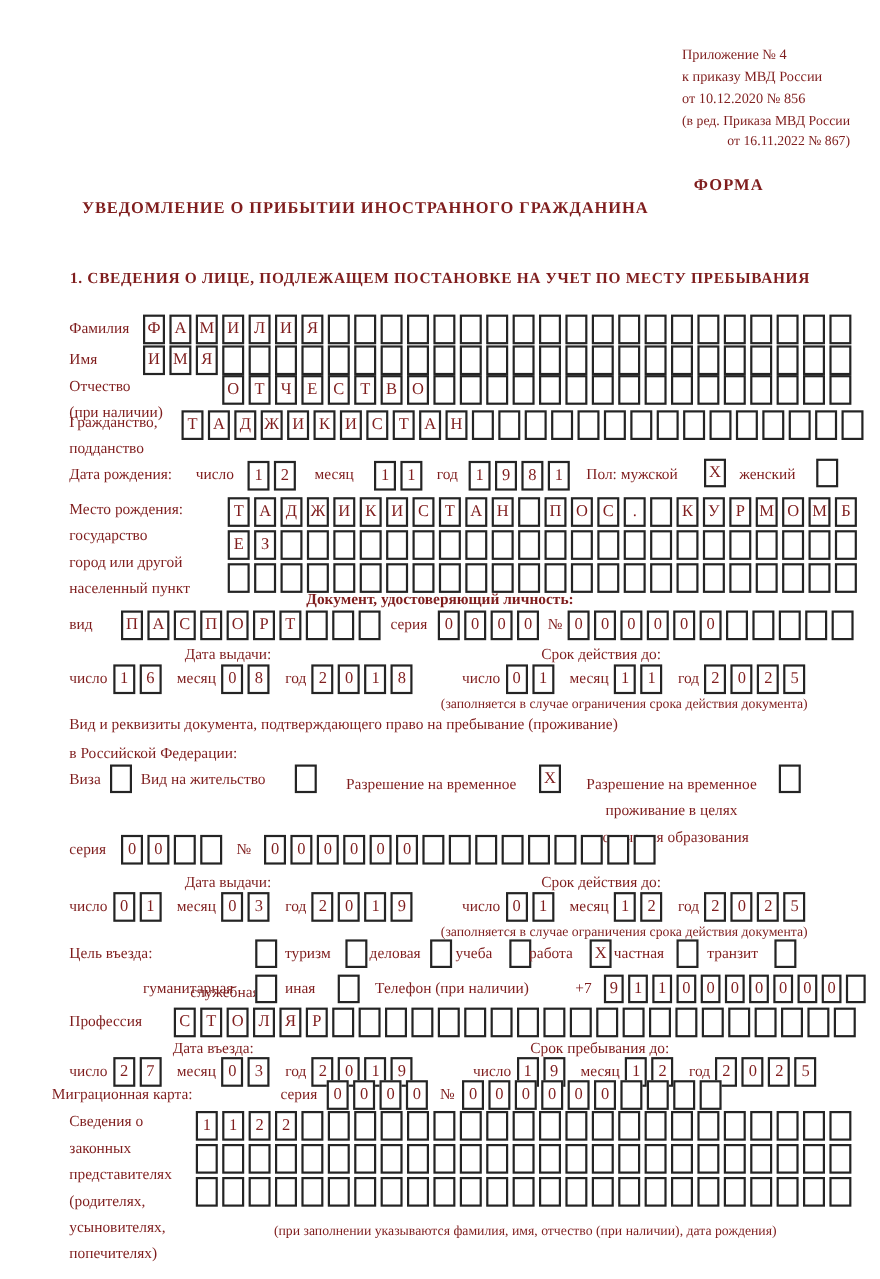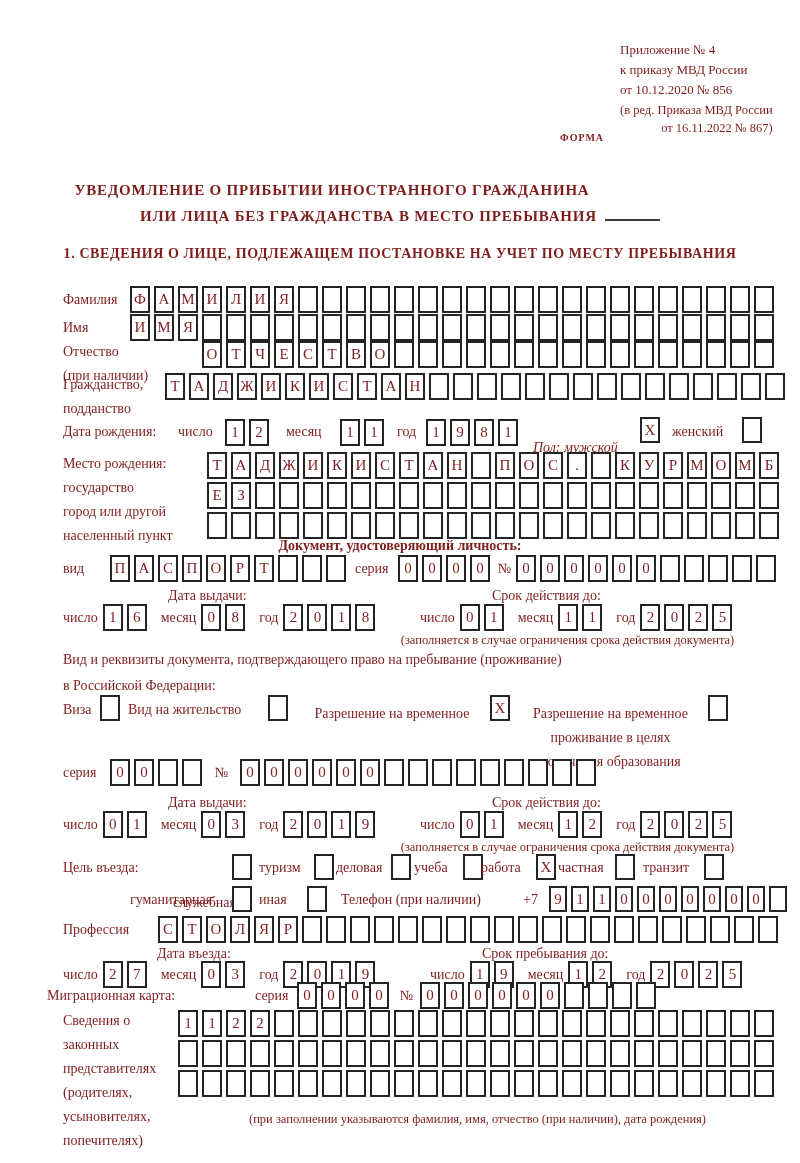--- a/index.html
+++ b/index.html
@@ -32,26 +32,23 @@
 
   <div class="hdr" style="top:40px;">
     <div>Приложение № 4</div>
     <div>к приказу МВД России</div>
     <div>от 10.12.2020 № 856</div>
   </div>
   <div class="hdr2" style="top:101px;text-align:right;">
     <div>(в ред. Приказа МВД России</div>
     <div>от 16.11.2022 № 867)</div>
   </div>
-  <div class="t b" style="top:132px;left:560px;width:205px;text-align:left;font-size:10px;letter-spacing:1px;">ФОРМА</div>
+  <div class="t b" style="top:161px;left:560px;width:205px;text-align:center;font-size:15px;letter-spacing:1px;">ФОРМА</div>
 
   <div class="t b center" style="top:182px;left:0;width:664px;font-size:15px;letter-spacing:0.8px;">УВЕДОМЛЕНИЕ О ПРИБЫТИИ ИНОСТРАННОГО ГРАЖДАНИНА</div>
-  <div class="t b center" style="top:205px;left:0;width:800px;font-size:15px;letter-spacing:0.8px;">
-    <span>ИЛИ ЛИЦА БЕЗ ГРАЖДАНСТВА В МЕСТО ПРЕБЫВАНИЯ</span><span class="blank-line"></span>
-  </div>
 
   <div class="t b center" style="top:246px;left:0;width:800px;font-size:14px;letter-spacing:0.6px;">1. СВЕДЕНИЯ О ЛИЦЕ, ПОДЛЕЖАЩЕМ ПОСТАНОВКЕ НА УЧЕТ ПО МЕСТУ ПРЕБЫВАНИЯ</div>
 
   <div class="t" style="top:292px;left:63px;">Фамилия</div>
   <div class="cells" style="top:286px;left:130px;">
       <span class="cell">Ф</span>
       <span class="cell">А</span>
       <span class="cell">М</span>
       <span class="cell">И</span>
       <span class="cell">Л</span>
@@ -181,21 +178,21 @@
       <span class="cell">1</span>
       <span class="cell">1</span>
     </div>
   <div class="t" style="top:424px;left:397px;">год</div>
   <div class="cells" style="top:419px;left:426px;">
       <span class="cell">1</span>
       <span class="cell">9</span>
       <span class="cell">8</span>
       <span class="cell">1</span>
     </div>
-  <div class="t" style="top:440px;left:533px;font-style:italic;">Пол: мужской</div>
+  <div class="t" style="top:424px;left:533px;">Пол: мужской</div>
   <span class="chk" style="top:417px;left:640px;">X</span>
   <div class="t" style="top:424px;left:672px;">женский</div>
   <span class="chk" style="top:417px;left:742px;"></span>
 
   <div class="t" style="top:456px;left:63px;">Место рождения:</div>
   <div class="t" style="top:480px;left:63px;">государство</div>
   <div class="t" style="top:504px;left:63px;">город или другой</div>
   <div class="t" style="top:528px;left:63px;">населенный пункт</div>
   <div class="cells" style="top:452px;left:207px;">
       <span class="cell">Т</span>

